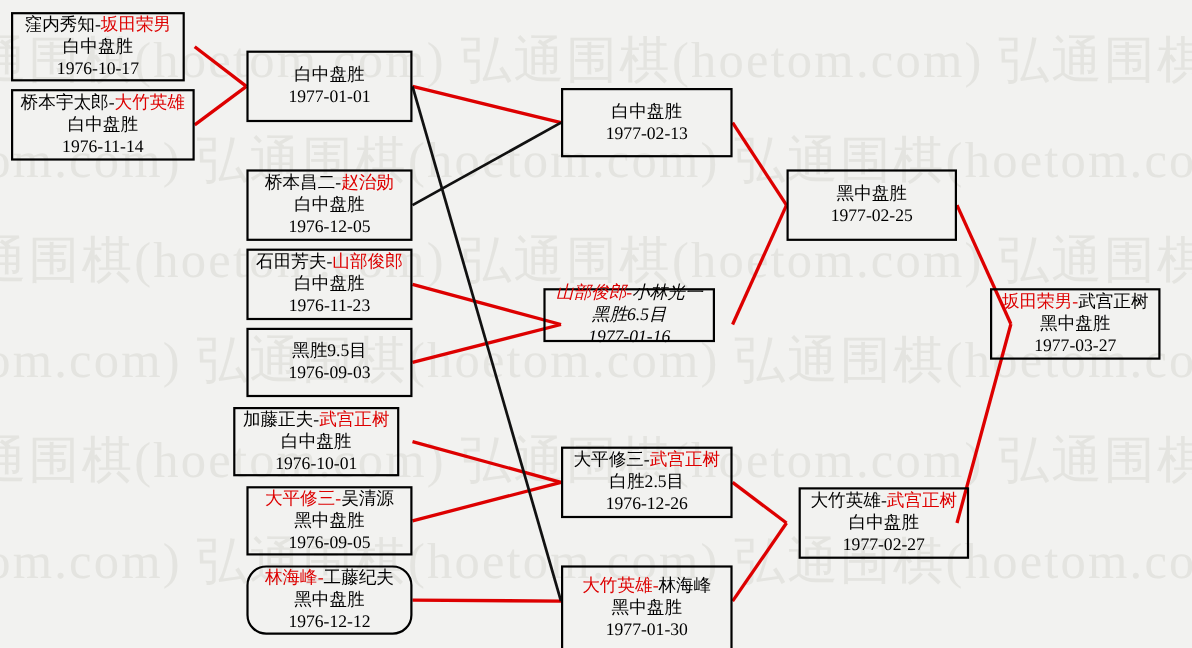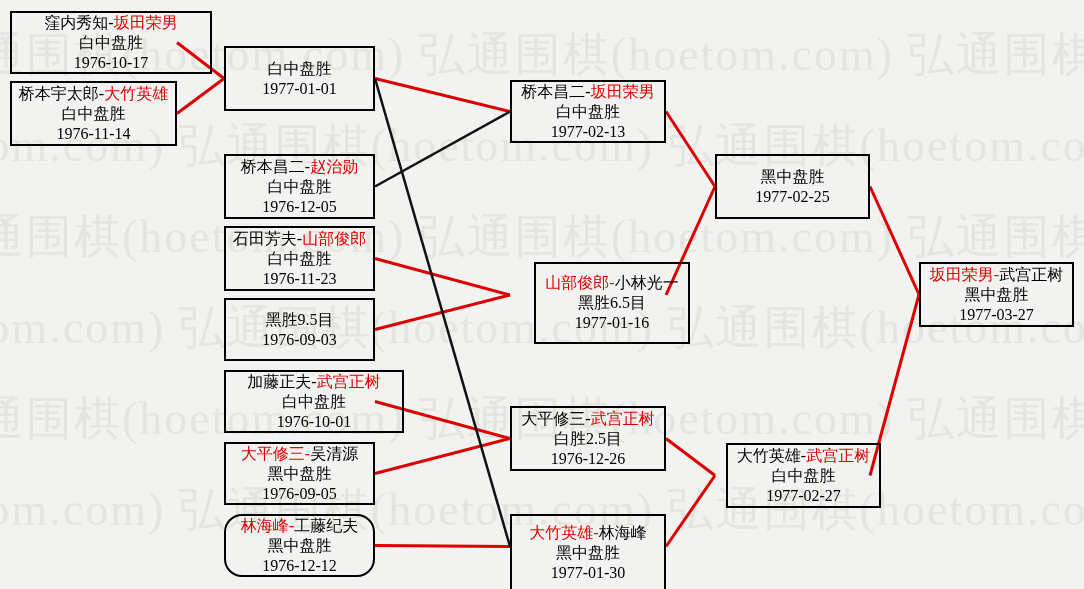--- a/index.html
+++ b/index.html
@@ -74,21 +74,21 @@
       <line x1="666" y1="111.5" x2="715" y2="186.5" stroke="#dd0000" stroke-width="3"></line>
       <line x1="666" y1="295" x2="715" y2="186.5" stroke="#dd0000" stroke-width="3"></line>
       <line x1="666" y1="438.5" x2="715" y2="475.5" stroke="#dd0000" stroke-width="3"></line>
       <line x1="666" y1="546.5" x2="715" y2="475.5" stroke="#dd0000" stroke-width="3"></line>
       <line x1="870" y1="186.5" x2="919" y2="294.5" stroke="#dd0000" stroke-width="3"></line>
       <line x1="870" y1="475.5" x2="919" y2="294.5" stroke="#dd0000" stroke-width="3"></line>
       <line x1="375" y1="186.5" x2="510" y2="111.5" stroke="#111111" stroke-width="2.5"></line>
       <line x1="375" y1="78.5" x2="510" y2="546.5" stroke="#111111" stroke-width="2.5"></line>
     </svg>
   <div class="boxes" id="boxes-layer">
-      <div class="box" style="left: 10px; top: 11px; width: 202px; height: 63px;">
+      <div class="box" style="left: 10px; top: 11px; width: 158px; height: 63px;">
         <div class="players"><span>窪内秀知-</span><span class="red">坂田荣男</span></div>
         <div class="result">白中盘胜</div>
         <div class="date">1976-10-17</div>
       </div>
       <div class="box" style="left: 10px; top: 81px; width: 167px; height: 65px;">
         <div class="players"><span>桥本宇太郎-</span><span class="red">大竹英雄</span></div>
         <div class="result">白中盘胜</div>
         <div class="date">1976-11-14</div>
       </div>
       <div class="box" style="left: 224px; top: 46px; width: 151px; height: 65px;">
@@ -102,41 +102,40 @@
       </div>
       <div class="box" style="left: 224px; top: 226px; width: 151px; height: 65px;">
         <div class="players"><span>石田芳夫-</span><span class="red">山部俊郎</span></div>
         <div class="result">白中盘胜</div>
         <div class="date">1976-11-23</div>
       </div>
       <div class="box" style="left: 224px; top: 298px; width: 151px; height: 63px;">
         <div class="result">黑胜9.5目</div>
         <div class="date">1976-09-03</div>
       </div>
-      <div class="box" style="left: 224px; top: 370px; width: 180px; height: 63px;">
+      <div class="box" style="left: 212px; top: 370px; width: 151px; height: 63px;">
         <div class="players"><span>加藤正夫-</span><span class="red">武宫正树</span></div>
         <div class="result">白中盘胜</div>
         <div class="date">1976-10-01</div>
       </div>
       <div class="box" style="left: 224px; top: 442px; width: 151px; height: 63px;">
         <div class="players"><span class="red">大平修三-</span><span>吴清源</span></div>
         <div class="result">黑中盘胜</div>
         <div class="date">1976-09-05</div>
       </div>
       <div class="box" style="left: 224px; top: 514px; width: 151px; height: 63px; border-radius: 18px;">
         <div class="players"><span class="red">林海峰-</span><span>工藤纪夫</span></div>
         <div class="result">黑中盘胜</div>
         <div class="date">1976-12-12</div>
       </div>
       <div class="box" style="left: 510px; top: 80px; width: 156px; height: 63px;">
-        <div class="players"><span>桥本昌二-</span><span class="red">坂田荣男</span></div>
         <div class="result">白中盘胜</div>
         <div class="date">1977-02-13</div>
       </div>
-      <div class="box" style="left: 534px; top: 262px; width: 156px; height: 82px;">
+      <div class="box" style="left: 494px; top: 262px; width: 156px; height: 49px; font-style: italic;">
         <div class="players"><span class="red">山部俊郎-</span><span>小林光一</span></div>
         <div class="result">黑胜6.5目</div>
         <div class="date">1977-01-16</div>
       </div>
       <div class="box" style="left: 510px; top: 406px; width: 156px; height: 65px;">
         <div class="players"><span>大平修三-</span><span class="red">武宫正树</span></div>
         <div class="result">白胜2.5目</div>
         <div class="date">1976-12-26</div>
       </div>
       <div class="box" style="left: 510px; top: 514px; width: 156px; height: 78px;">
@@ -146,19 +145,19 @@
       </div>
       <div class="box" style="left: 715px; top: 154px; width: 155px; height: 65px;">
         <div class="result">黑中盘胜</div>
         <div class="date">1977-02-25</div>
       </div>
       <div class="box" style="left: 715px; top: 443px; width: 155px; height: 65px; margin-left: 11px;">
         <div class="players"><span>大竹英雄-</span><span class="red">武宫正树</span></div>
         <div class="result">白中盘胜</div>
         <div class="date">1977-02-27</div>
       </div>
-      <div class="box" style="left: 919px; top: 262px; width: 155px; height: 65px;">
+      <div class="box" style="left: 900px; top: 262px; width: 155px; height: 65px;">
         <div class="players"><span class="red">坂田荣男-</span><span>武宫正树</span></div>
         <div class="result">黑中盘胜</div>
         <div class="date">1977-03-27</div>
       </div>
     </div>
 </div>
 
 </body></html>

